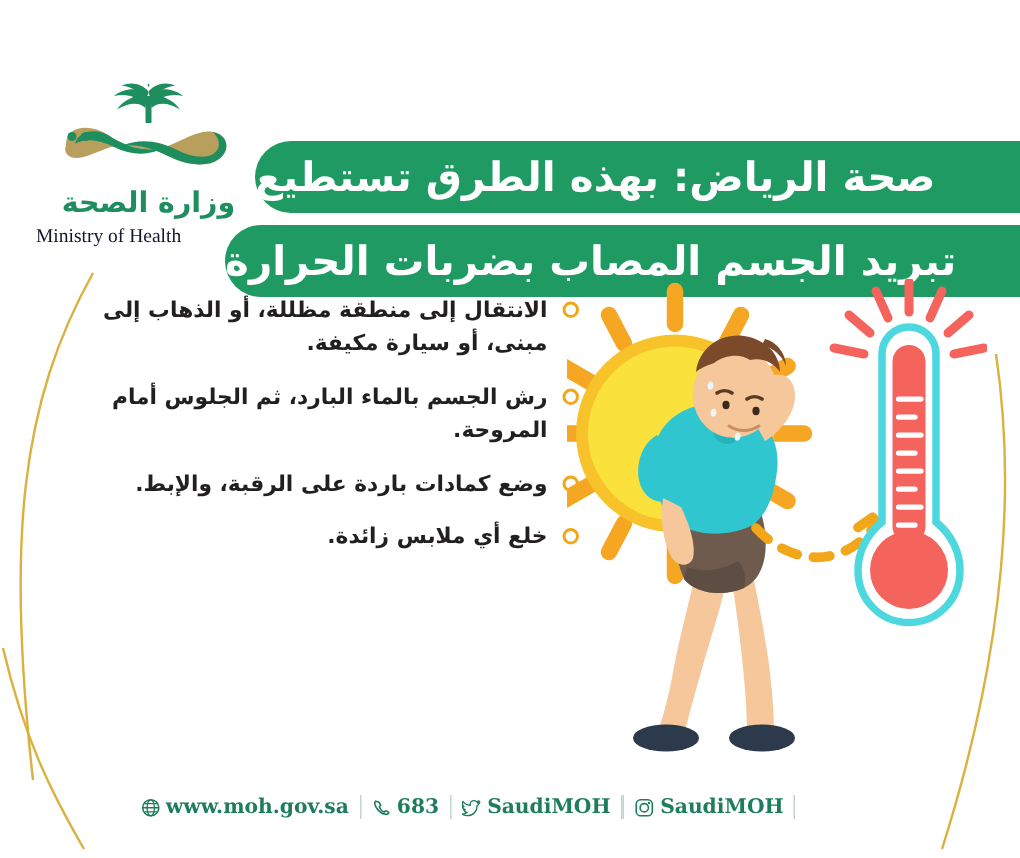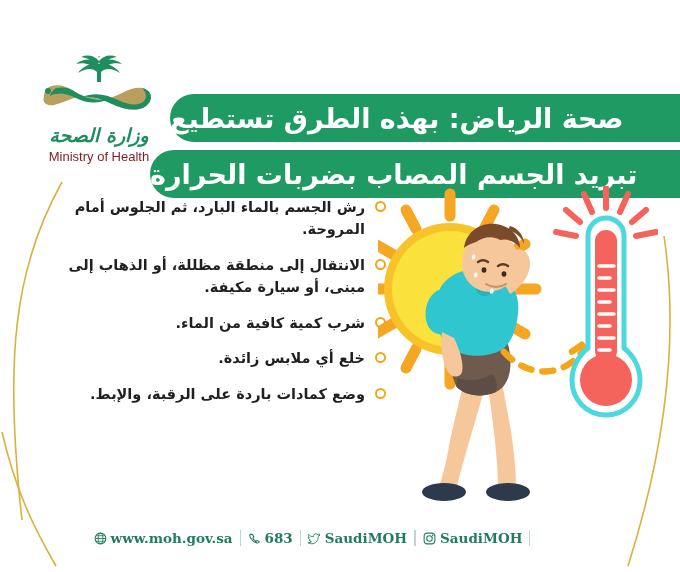--- a/index.html
+++ b/index.html
@@ -21,27 +21,26 @@
   
   .header{position:absolute;left:0;top:46px;width:680px;height:128px;}
   .logo{
     position:absolute;left:24px;top:8px;width:150px;height:115px;
   }
   .logo-ar{
     position:absolute;left:0;top:70px;width:150px;
     text-align:center;color:#1E8E5E;
     font-size:19px;font-weight:700;direction:rtl;
     letter-spacing:.2px;
-    font-style:italic;
   }
   .logo-en{
     position:absolute;left:0;top:95px;width:150px;
-    text-align:center;color:#7f1d1d;
+    color:#0f172a;
     font-size:13px;font-weight:400;
-    font-family:Liberation Sans, sans-serif;
+    font-family:Liberation Serif, serif;
   }
   .title-bar{
     position:absolute;
     background:#1F9A63;
     border-radius:34px;
     color:#ffffff;
     direction:rtl;
     display:flex;align-items:center;justify-content:flex-end;
     padding-right:20px;
     font-weight:700;
@@ -145,42 +144,38 @@
     </div>
 
     <div class="title-bar title-bar-1">صحة الرياض: بهذه الطرق تستطيع</div>
     <div class="title-bar title-bar-2">تبريد الجسم المصاب بضربات الحرارة</div>
   </div>
 
   <div class="tips">
 
     <div class="tip">
       <span class="tip-bullet"></span>
-      <span class="tip-text">رش الجسم بالماء البارد، ثم الجلوس أمام المروحة.</span>
+      <span class="tip-text">الانتقال إلى منطقة مظللة، أو الذهاب إلى مبنى، أو سيارة مكيفة.</span>
     </div>
 
     <div class="tip">
       <span class="tip-bullet"></span>
-      <span class="tip-text">الانتقال إلى منطقة مظللة، أو الذهاب إلى مبنى، أو سيارة مكيفة.</span>
-    </div>
+      <span class="tip-text">رش الجسم بالماء البارد، ثم الجلوس أمام المروحة.</span>
+    </div>
+
 
 
     <div class="tip">
       <span class="tip-bullet"></span>
-      <span class="tip-text">شرب كمية كافية من الماء.</span>
+      <span class="tip-text">وضع كمادات باردة على الرقبة، والإبط.</span>
     </div>
 
     <div class="tip">
       <span class="tip-bullet"></span>
       <span class="tip-text">خلع أي ملابس زائدة.</span>
-    </div>
-
-    <div class="tip">
-      <span class="tip-bullet"></span>
-      <span class="tip-text">وضع كمادات باردة على الرقبة، والإبط.</span>
     </div>
   </div>
 
   <div class="art">
     <svg viewBox="0 0 280 320" width="280" height="320">
 
       <g>
         <g stroke="#F5A623" stroke-width="11" stroke-linecap="round">
           <line x1="72" y1="8" x2="72" y2="30"></line>
           <line x1="116" y1="24" x2="106" y2="43"></line>

